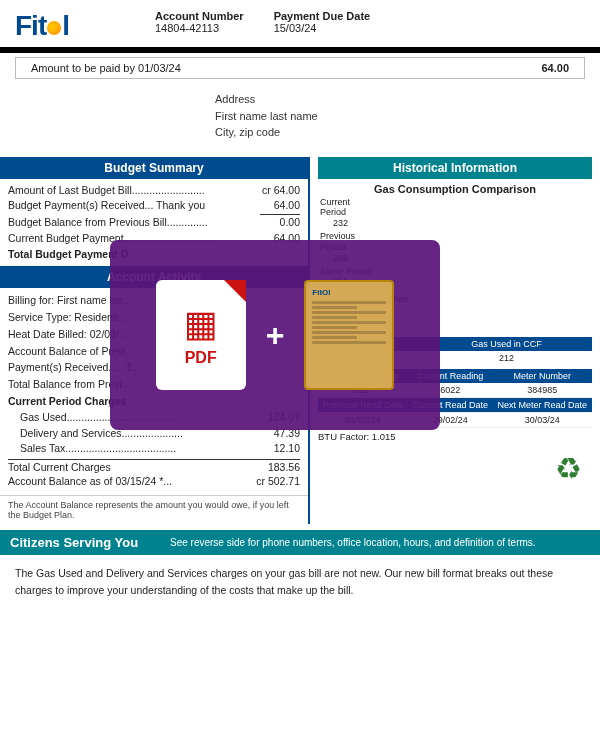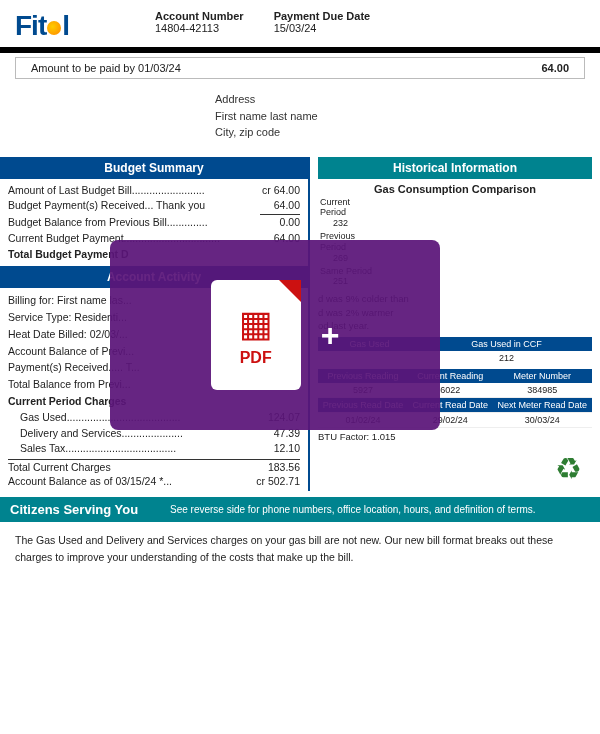--- a/index.html
+++ b/index.html
@@ -480,20 +480,21 @@
       </div>
       <div class="total-row">
         <span>Total Current Charges</span>
         <span>183.56</span>
       </div>
       <div class="balance-row">
         <span>Account Balance as of 03/15/24 *...</span>
         <span>cr 502.71</span>
       </div>
     </div>
+    <div class="footnote">The Account Balance represents the amount you would owe, if you left the Budget Plan.</div>
   </div>
 
   <div class="right-col">
     <div class="section-header teal">Historical Information</div>
     <div class="hist-header">Gas Consumption Comparison</div>
 
     <div class="gas-comparison">
 
       <div class="bar-row">
         <div class="bar-label">Current<br>Period</div>
@@ -587,13 +588,25 @@
 <div class="bottom-text">
   <p>The Gas Used and Delivery and Services charges on your gas bill are not new. Our new bill format breaks out these charges to improve your understanding of the costs that make up the bill.</p>
 </div>
 
 <div class="overlay">
   <div class="pdf-icon-box">
     <div class="pdf-acrobat">▦</div>
     <div class="pdf-label">PDF</div>
   </div>
   <div class="plus-sign">+</div>
+  <div class="bill-thumbnail">
+    <div class="bill-thumb-logo">FitOl</div>
+    <div class="bill-thumb-line"></div>
+    <div class="bill-thumb-line short"></div>
+    <div class="bill-thumb-line"></div>
+    <div class="bill-thumb-line short"></div>
+    <div class="bill-thumb-line"></div>
+    <div class="bill-thumb-line short"></div>
+    <div class="bill-thumb-line"></div>
+    <div class="bill-thumb-line short"></div>
+    <div class="bill-thumb-line"></div>
+  </div>
 </div>
 
 </body></html>

